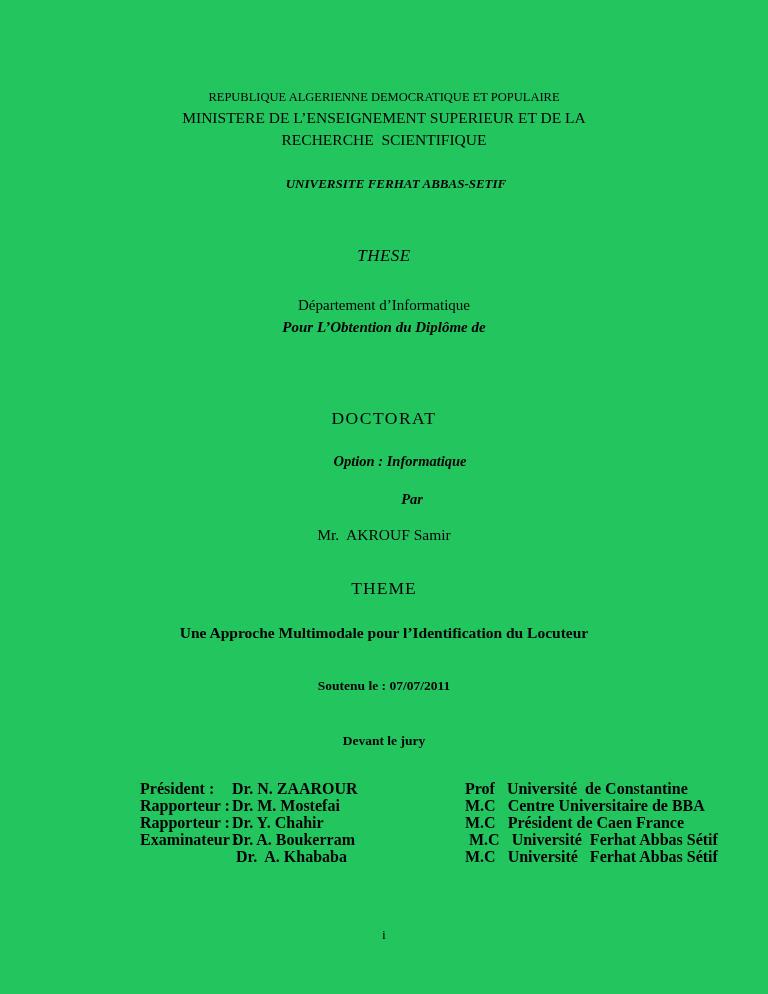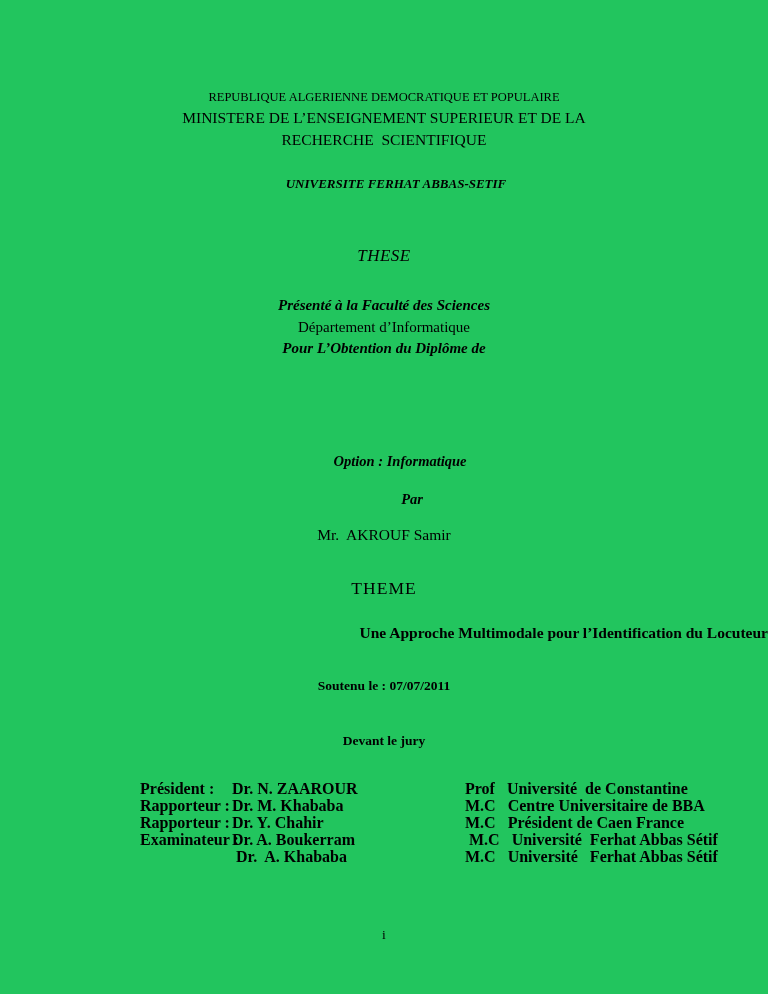--- a/index.html
+++ b/index.html
@@ -34,21 +34,21 @@
   .bold-italic { font-weight: bold; font-style: italic; }
 
   .degree { font-size: 17.5px; letter-spacing: 1.5px; }
 
   .option, .par { font-size: 14.5px; font-weight: bold; font-style: italic; margin-left: 16px; }
 
   .author { font-size: 15.5px; }
 
   .theme-label { font-size: 17.5px; letter-spacing: 1px; }
 
-  .thesis-title { font-size: 15.5px; font-weight: bold; text-align: right; }
+  .thesis-title { font-size: 15.5px; font-weight: bold; }
 
   .small-bold { font-size: 13.5px; font-weight: bold; }
 
   .jury-table {
     position: absolute;
     left: 140px;
     top: 780px;
     width: 560px;
     display: grid;
     grid-template-columns: 92px 233px auto;
@@ -70,25 +70,25 @@
     <div class="hdr-line1">REPUBLIQUE ALGERIENNE DEMOCRATIQUE ET POPULAIRE</div>
     <div class="hdr-line2">MINISTERE DE L’ENSEIGNEMENT SUPERIEUR ET DE LA</div>
     <div class="hdr-line2 pre">RECHERCHE  SCIENTIFIQUE</div>
   </div>
 
   <div class="abs university" style="top: 176px;">UNIVERSITE FERHAT ABBAS-SETIF</div>
 
   <div class="abs these" style="top: 246px;">THESE</div>
 
   <div class="abs intro" style="top: 295px;">
-    <div class="bold-italic">Présenté à la Faculté des Sciences</div>
     <div>Département d’Informatique</div>
     <div class="bold-italic">Pour L’Obtention du Diplôme de</div>
   </div>
 
+  <div class="abs degree" style="top: 408px;">DOCTORAT</div>
 
   <div class="abs option" style="top: 453px;">Option : Informatique</div>
 
   <div class="abs par" style="top: 491px; padding-left: 12px;">Par</div>
 
   <div class="abs author pre" style="top: 526px;">Mr.  AKROUF Samir</div>
 
   <div class="abs theme-label" style="top: 578px;">THEME</div>
 
   <div class="abs thesis-title" style="top: 624px;">Une Approche Multimodale pour l’Identification du Locuteur</div>
@@ -96,21 +96,21 @@
   <div class="abs small-bold" style="top: 678px;">Soutenu le : 07/07/2011</div>
 
   <div class="abs small-bold" style="top: 733px;">Devant le jury</div>
 
   <div class="jury-table">
     <div class="jury-cell">Président :</div>
     <div class="jury-cell">Dr. N. ZAAROUR</div>
     <div class="jury-cell">Prof   Université  de Constantine</div>
 
     <div class="jury-cell">Rapporteur :</div>
-    <div class="jury-cell">Dr. M. Khababa</div>
+    <div class="jury-cell">Dr. M. Mostefai</div>
     <div class="jury-cell">M.C   Centre Universitaire de BBA</div>
 
     <div class="jury-cell">Rapporteur :</div>
     <div class="jury-cell">Dr. Y. Chahir</div>
     <div class="jury-cell">M.C   Président de Caen France</div>
 
     <div class="jury-cell">Examinateur :</div>
     <div class="jury-cell">Dr. A. Boukerram</div>
     <div class="jury-cell"> M.C   Université  Ferhat Abbas Sétif</div>
 

